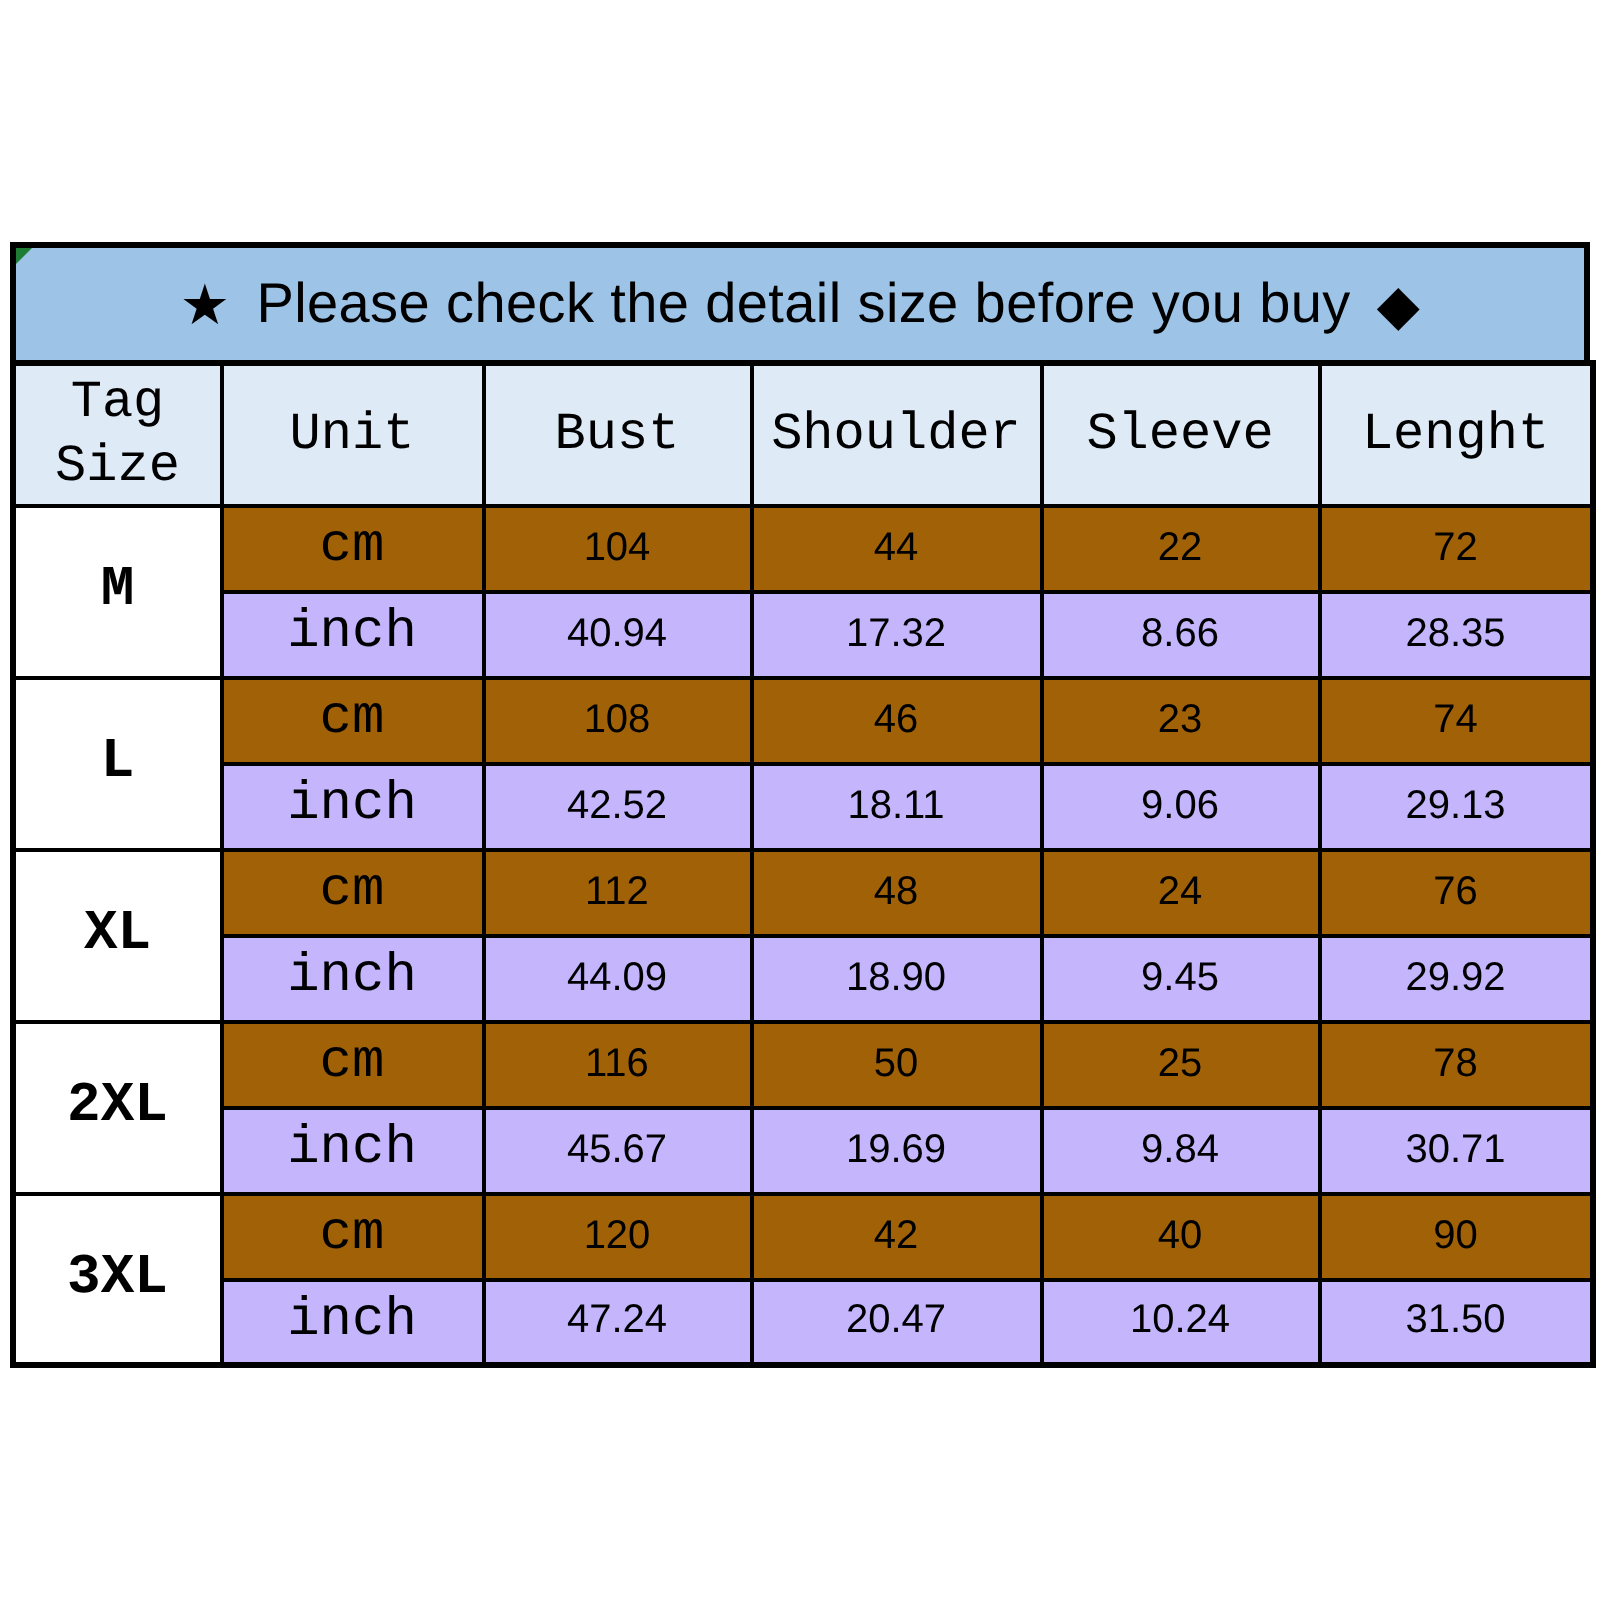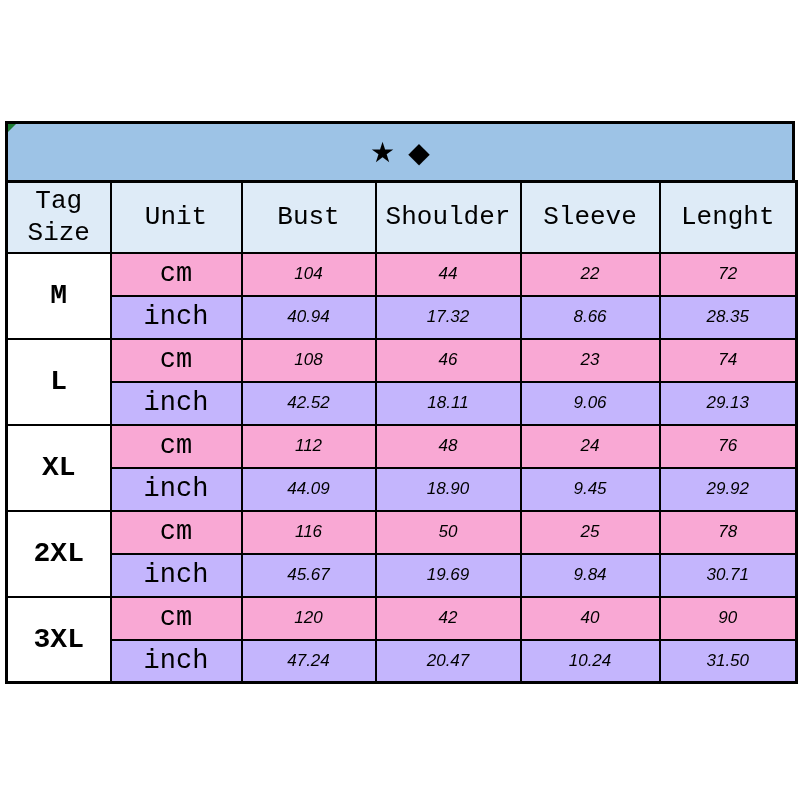--- a/index.html
+++ b/index.html
@@ -76,35 +76,35 @@
     font-family: "Liberation Mono", monospace;
     font-size: 28px;
     font-weight: bold;
   }
   td.unit-cell {
     font-family: "Liberation Mono", monospace;
     font-size: 27px;
   }
   td.value-cell {
     font-family: "Liberation Sans", sans-serif;
-    font-size: 17px;
-    font-style: italic;
-  }
-  tr.row-cm td { background: #f9a8d4; }
+    font-size: 20px;
+  }
+  tr.row-cm td { background: #a16207; }
   tr.row-inch td { background: #c4b5fd; }
   tr.row-cm td.tag-cell { background: #ffffff; }
 </style>
 </head>
 <body>
 
 <div class="sheet">
 
   <div class="banner">
     <div class="corner-flag"></div>
     <span>★</span>
+    <span>Please check the detail size before you buy</span>
     <span>◆</span>
   </div>
 
   <table class="size-table">
     <colgroup>
       <col style="width:104px">
       <col style="width:131px">
       <col style="width:134px">
       <col style="width:145px">
       <col style="width:139px">

